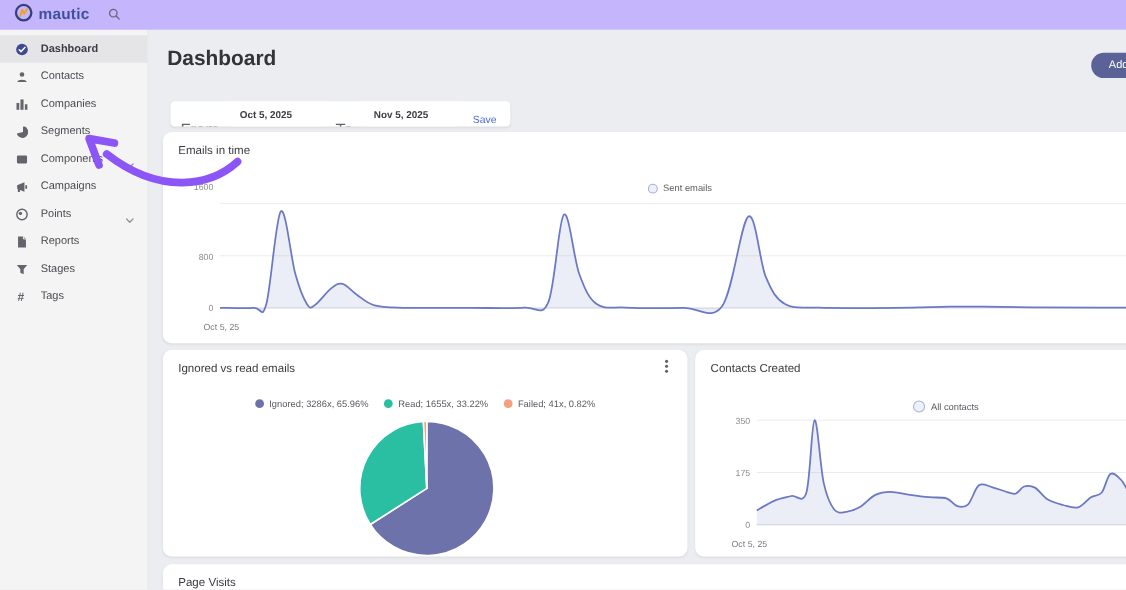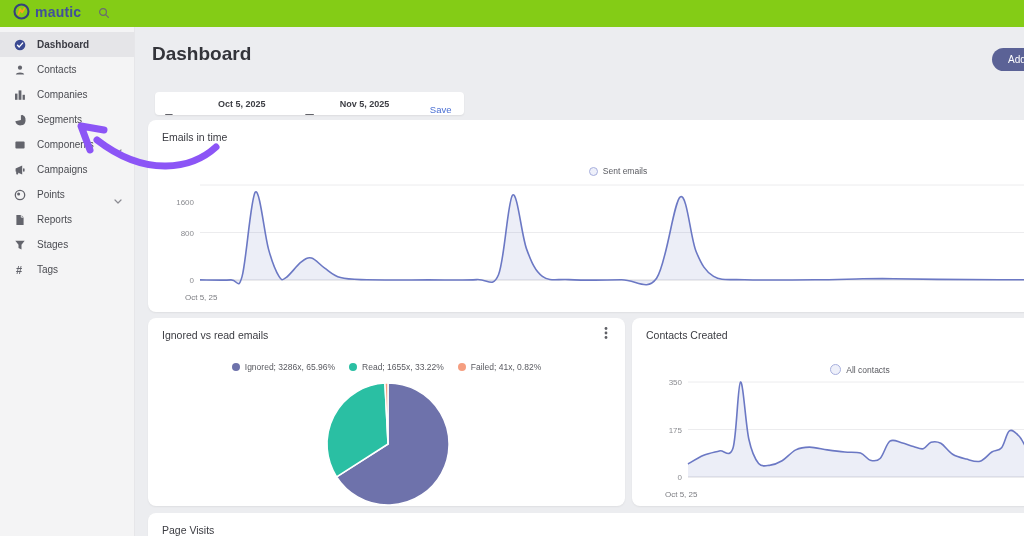--- a/index.html
+++ b/index.html
@@ -1,20 +1,20 @@
 <!DOCTYPE html>
 <html><head>
 <meta charset="utf-8">
 <style>
   * { margin:0; padding:0; box-sizing:border-box; }
   html,body { width:1024px; height:536px; overflow:hidden; background:#ecedf0;
     font-family:"Liberation Sans", sans-serif; position:relative; }
 
   
-  .topbar { position:absolute; top:0; left:0; width:1024px; height:27px; background:#84cc16; z-index:5; }
+  .topbar { position:absolute; top:0; left:0; width:1024px; height:27px; background:#c4b5fd; z-index:5; }
   .logo { position:absolute; left:13px; top:3px; display:flex; align-items:center; gap:5px; }
   .logo-text { font-size:14px; font-weight:bold; color:#41509b; letter-spacing:.2px; }
   .search-btn { position:absolute; left:97px; top:6px; width:16px; height:16px; cursor:pointer; }
 
   
   .sidebar { position:absolute; top:27px; left:0; width:135px; bottom:0; background:#f4f4f5;
     border-right:1px solid #e6e6e9; z-index:4; padding-top:5px; }
   .side-item { position:relative; height:25px; display:flex; align-items:center; padding-left:14px;
     gap:11px; cursor:pointer; }
   .side-item.active, .side-item.highlight { background:#e5e5e8; }
@@ -191,21 +191,21 @@
 </div>
 
 <section class="card" id="card-emails">
   <h2 class="card-title">Emails in time</h2>
   <div class="legend-row" style="top:46px">
     <span class="legend-chip">
       <span class="legend-circle"></span>
       <span class="legend-text">Sent emails</span>
     </span>
   </div>
-  <span class="ytick" style="left:12px;top:78px">1600</span>
+  <span class="ytick" style="left:12px;top:46px">1600</span>
   <span class="ytick" style="left:12px;top:109px">800</span>
   <span class="ytick" style="left:12px;top:156px">0</span>
   <span class="xtick" style="left:37px;top:173px">Oct 5, 25</span>
   <svg class="chart-svg" id="svg-emails" width="940" height="192">
       <line x1="52" y1="160" x2="930" y2="160" stroke="#d8d8dc" stroke-width="1"></line>
       <line x1="52" y1="112.5" x2="930" y2="112.5" stroke="#ececee" stroke-width="1"></line>
       <line x1="52" y1="65" x2="930" y2="65" stroke="#ececee" stroke-width="1"></line>
       <path d="M 52.0 159.9 C 57.1 159.9, 75.7 160.5, 82.7 159.9 C 89.8 159.3, 90.0 171.1, 94.1 156.4 C 98.2 141.8, 102.9 76.7, 107.3 72.1 C 111.7 67.6, 116.5 115.1, 120.5 129.1 C 124.4 143.2, 128.1 151.7, 131.0 156.4 C 133.9 161.2, 134.4 160.0, 138.0 157.6 C 141.7 155.3, 148.7 145.5, 153.0 142.2 C 157.2 138.9, 159.6 137.0, 163.5 138.0 C 167.5 139.0, 171.8 144.9, 176.7 148.1 C 181.5 151.4, 185.5 155.7, 192.5 157.6 C 199.5 159.6, 204.2 159.4, 218.8 159.8 C 233.5 160.1, 262.0 159.9, 280.3 159.9 C 298.6 159.9, 316.9 160.5, 328.6 159.6 C 340.3 158.8, 344.5 168.7, 350.5 154.7 C 356.5 140.6, 359.9 79.3, 364.6 75.1 C 369.3 70.8, 373.6 115.6, 378.6 129.1 C 383.6 142.7, 387.4 151.4, 394.4 156.4 C 401.4 161.5, 407.6 159.1, 420.8 159.6 C 433.9 160.2, 458.8 160.1, 473.4 159.8 C 488.1 159.6, 498.8 172.0, 508.6 158.2 C 518.4 144.4, 525.7 81.3, 532.3 76.9 C 538.9 72.4, 542.5 118.2, 548.1 131.5 C 553.6 144.8, 557.6 151.7, 565.6 156.4 C 573.7 161.1, 579.5 159.1, 596.4 159.7 C 613.2 160.3, 646.8 160.0, 666.6 159.8 C 686.4 159.7, 701.7 159.0, 714.9 158.8 C 728.1 158.6, 733.2 158.6, 745.6 158.7 C 758.1 158.8, 772.0 159.2, 789.5 159.4 C 807.1 159.6, 827.6 159.6, 851.0 159.7 C 874.4 159.8, 916.8 159.8, 930.0 159.8 L 930 160 L 52 160 Z" fill="rgba(108,120,196,0.13)" stroke="none"></path>
       <path d="M 52.0 159.9 C 57.1 159.9, 75.7 160.5, 82.7 159.9 C 89.8 159.3, 90.0 171.1, 94.1 156.4 C 98.2 141.8, 102.9 76.7, 107.3 72.1 C 111.7 67.6, 116.5 115.1, 120.5 129.1 C 124.4 143.2, 128.1 151.7, 131.0 156.4 C 133.9 161.2, 134.4 160.0, 138.0 157.6 C 141.7 155.3, 148.7 145.5, 153.0 142.2 C 157.2 138.9, 159.6 137.0, 163.5 138.0 C 167.5 139.0, 171.8 144.9, 176.7 148.1 C 181.5 151.4, 185.5 155.7, 192.5 157.6 C 199.5 159.6, 204.2 159.4, 218.8 159.8 C 233.5 160.1, 262.0 159.9, 280.3 159.9 C 298.6 159.9, 316.9 160.5, 328.6 159.6 C 340.3 158.8, 344.5 168.7, 350.5 154.7 C 356.5 140.6, 359.9 79.3, 364.6 75.1 C 369.3 70.8, 373.6 115.6, 378.6 129.1 C 383.6 142.7, 387.4 151.4, 394.4 156.4 C 401.4 161.5, 407.6 159.1, 420.8 159.6 C 433.9 160.2, 458.8 160.1, 473.4 159.8 C 488.1 159.6, 498.8 172.0, 508.6 158.2 C 518.4 144.4, 525.7 81.3, 532.3 76.9 C 538.9 72.4, 542.5 118.2, 548.1 131.5 C 553.6 144.8, 557.6 151.7, 565.6 156.4 C 573.7 161.1, 579.5 159.1, 596.4 159.7 C 613.2 160.3, 646.8 160.0, 666.6 159.8 C 686.4 159.7, 701.7 159.0, 714.9 158.8 C 728.1 158.6, 733.2 158.6, 745.6 158.7 C 758.1 158.8, 772.0 159.2, 789.5 159.4 C 807.1 159.6, 827.6 159.6, 851.0 159.7 C 874.4 159.8, 916.8 159.8, 930.0 159.8" fill="none" stroke="#6b78c4" stroke-width="1.6" stroke-linejoin="round"></path>
     </svg>

